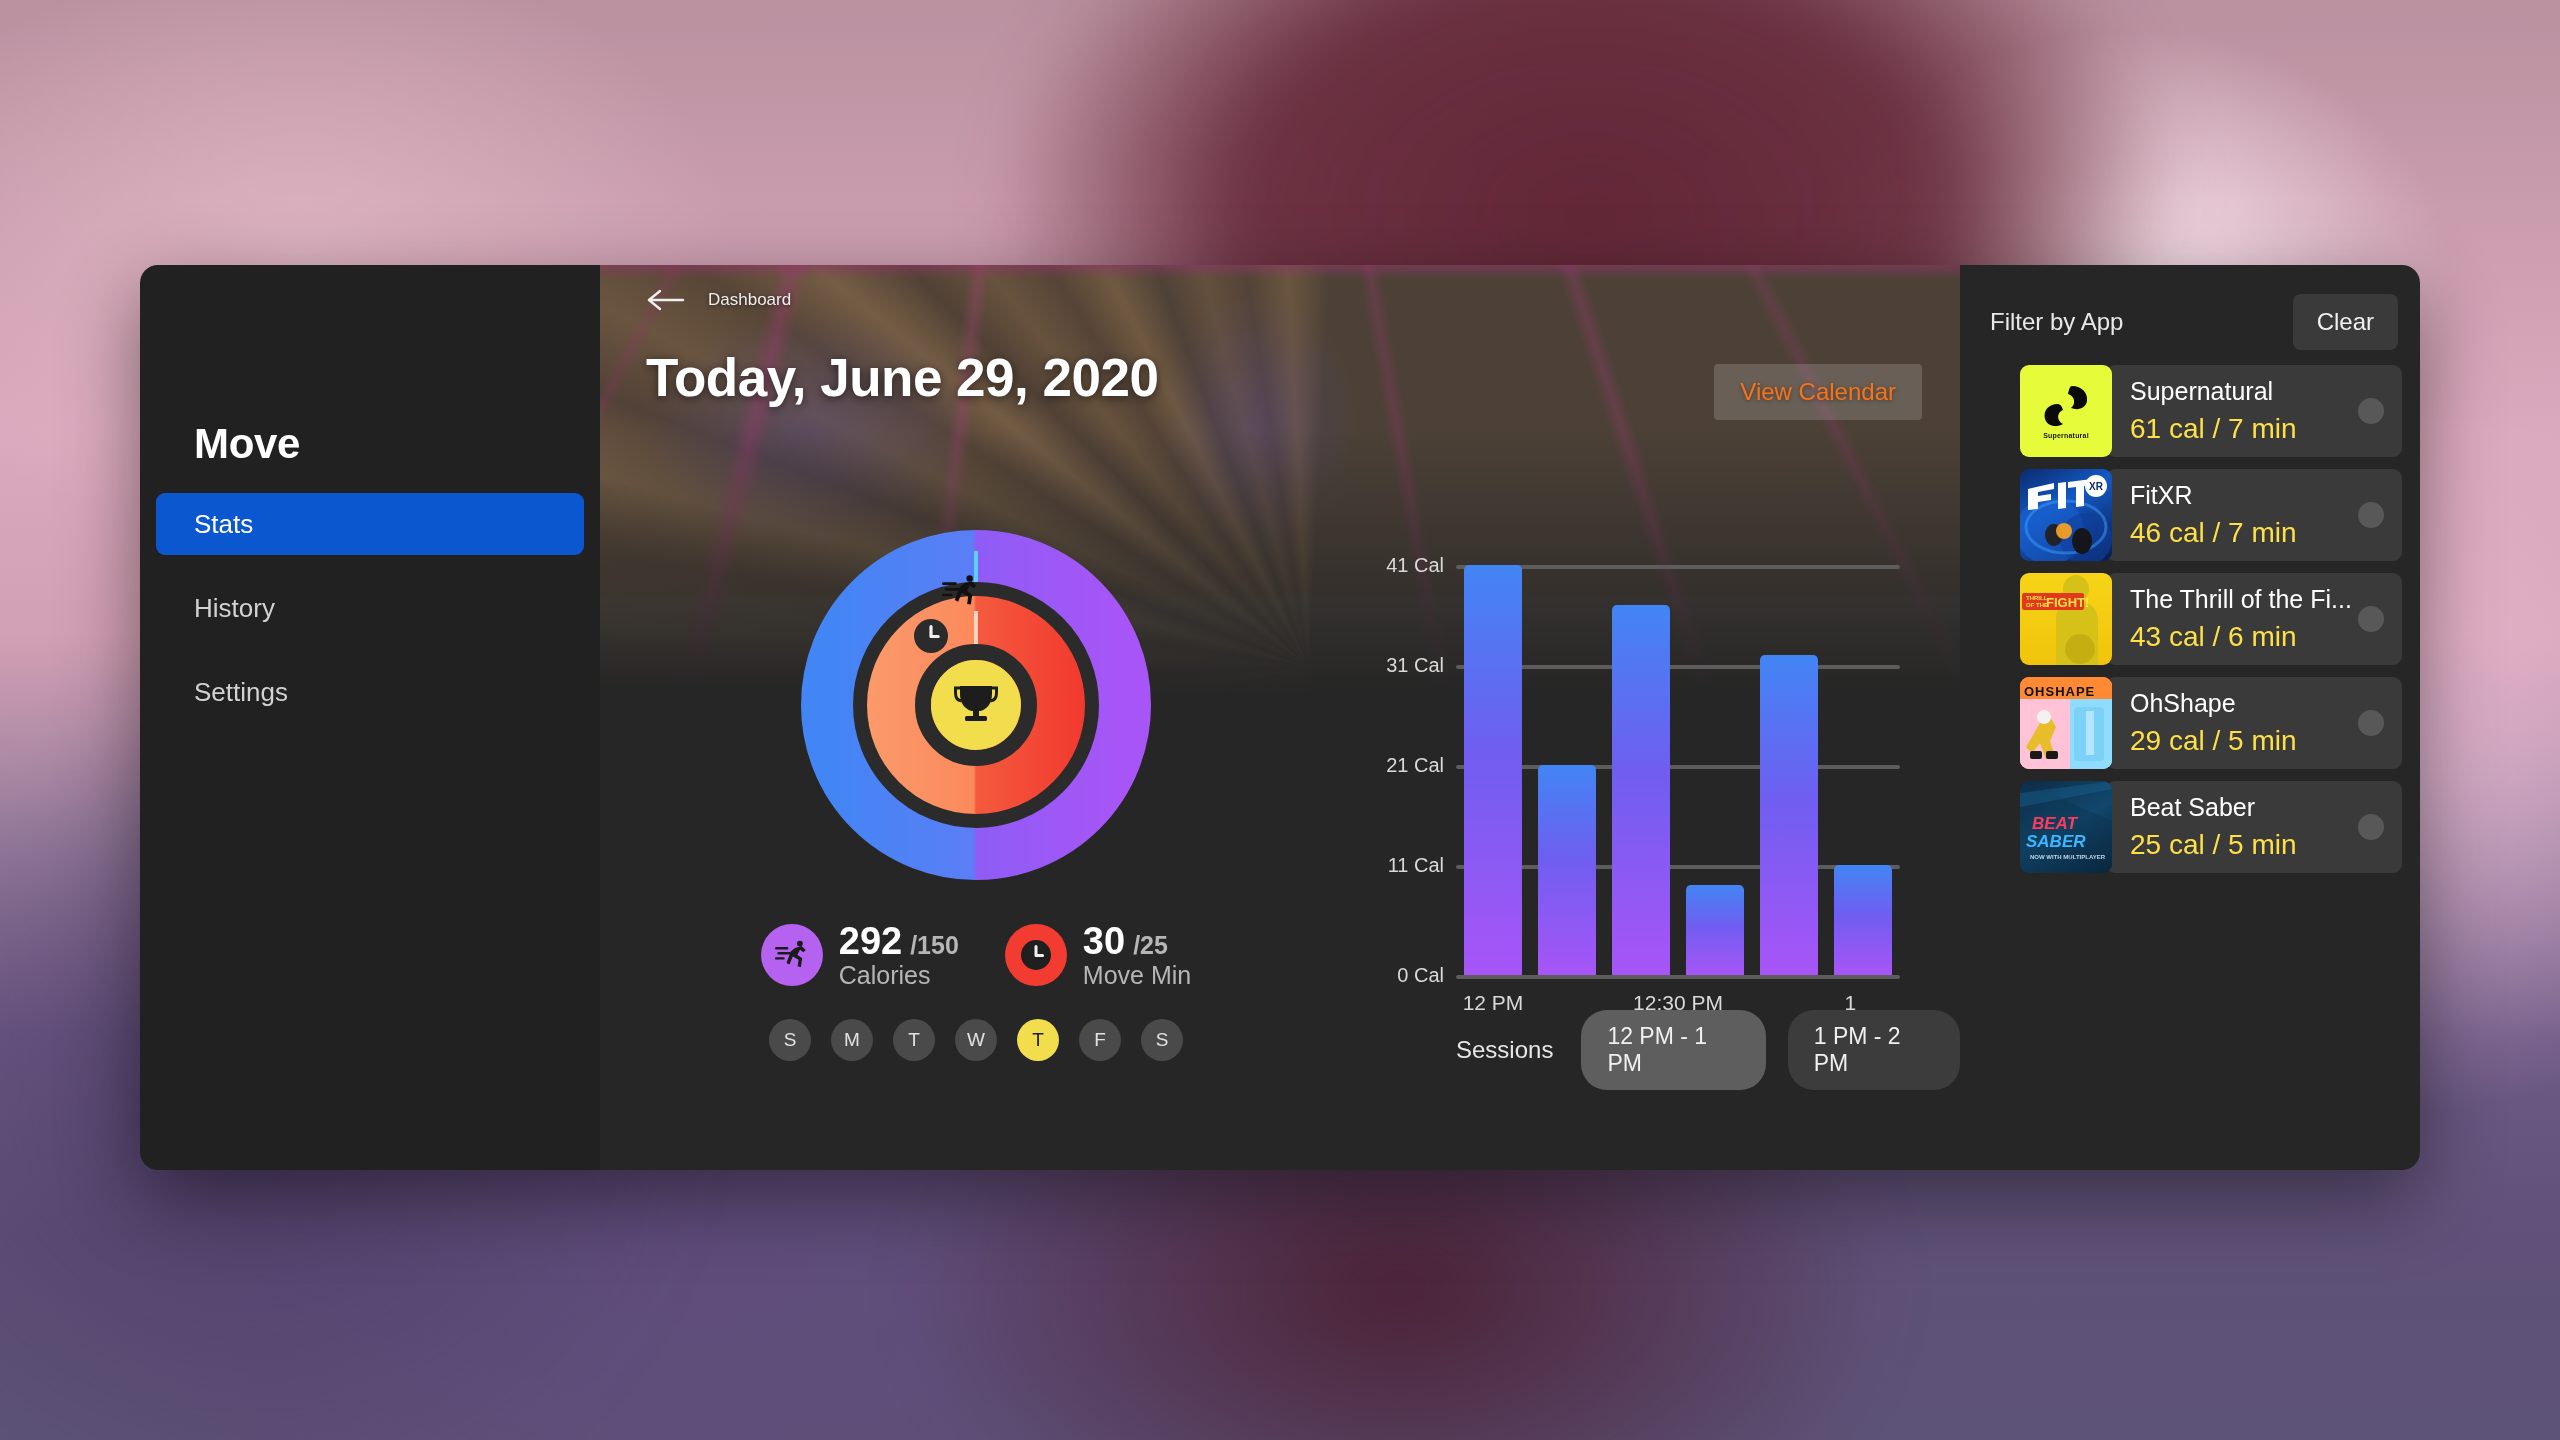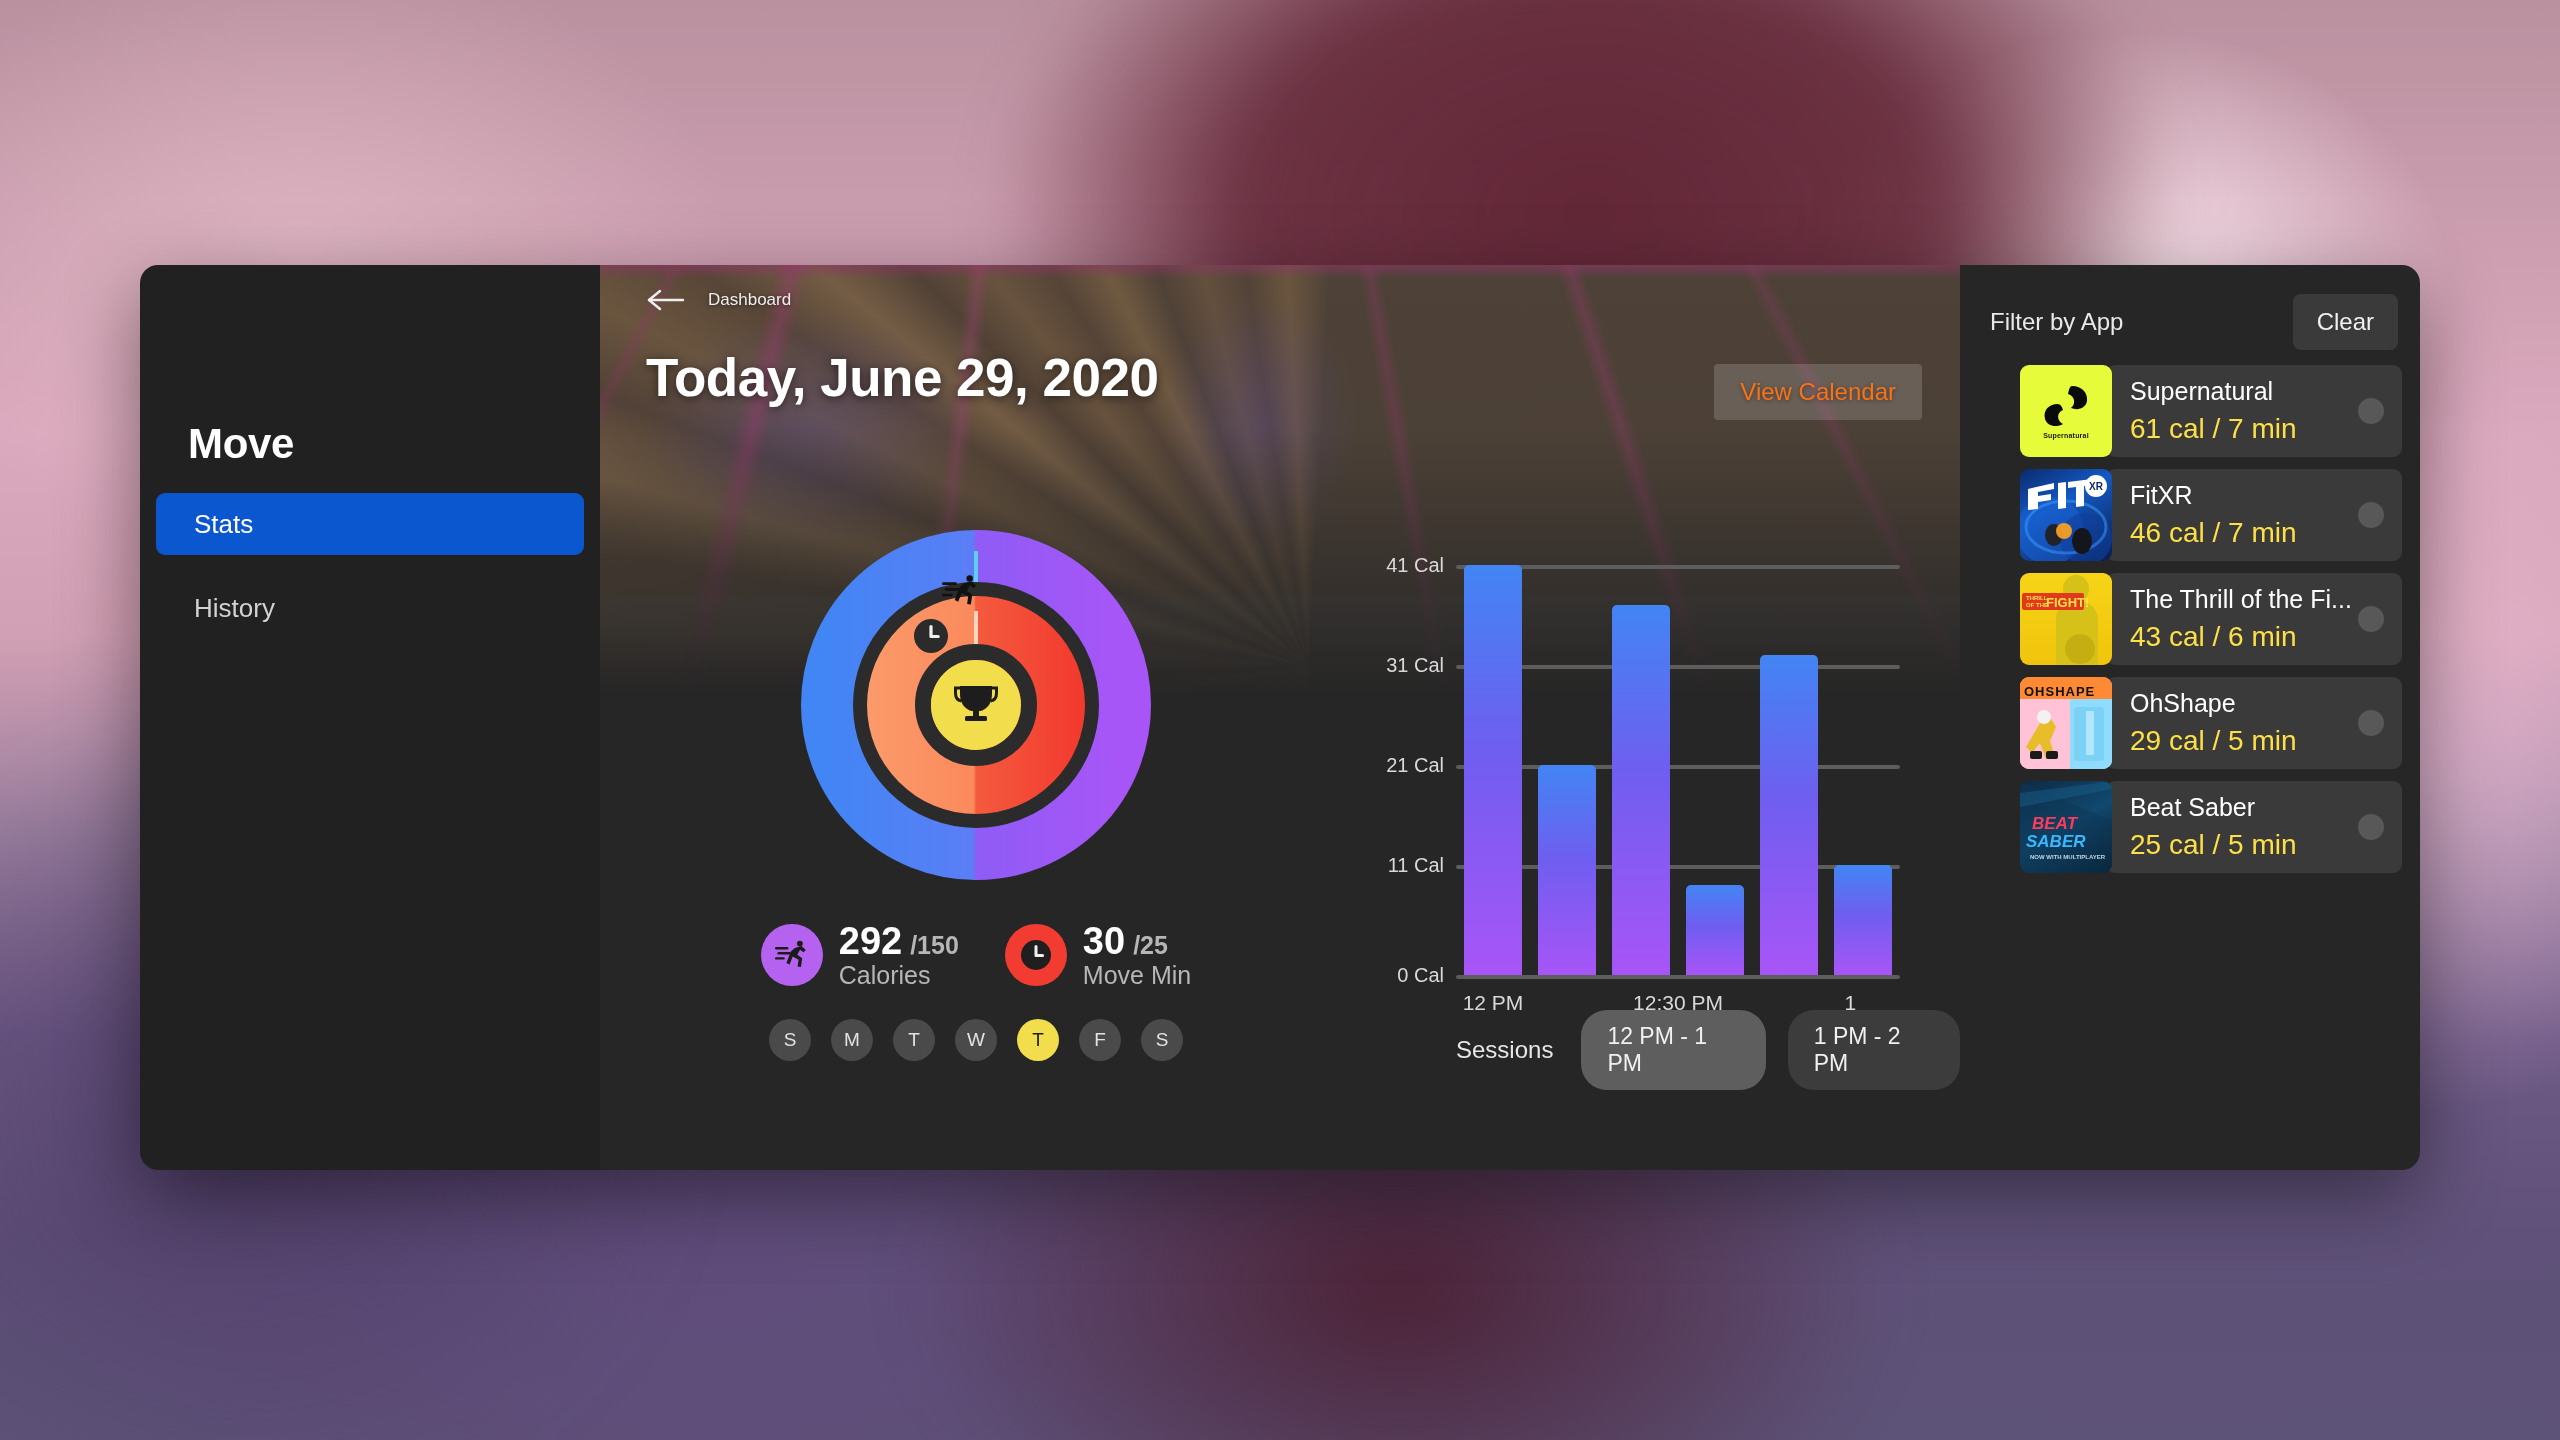--- a/index.html
+++ b/index.html
@@ -60,21 +60,21 @@
   }
 
   
   #sidebar {
     width: 460px; flex: 0 0 460px;
     background: #212121;
     padding: 0 26px;
     position: relative;
   }
   .app-title {
-    position: absolute; left: 48px; top: 155px;
+    position: absolute; left: 54px; top: 155px;
     font-size: 42px; font-weight: bold; color: #ffffff;
     letter-spacing: -0.3px;
   }
   #nav { position: absolute; left: 16px; top: 228px; width: 428px; }
   .nav-item {
     height: 62px; border-radius: 9px;
     display: flex; align-items: center;
     padding-left: 38px;
     font-size: 26px; color: #d2d2d2;
     margin-bottom: 22px;
@@ -304,20 +304,23 @@
 <div id="window">
 
   <div id="sidebar">
     <div class="app-title">Move</div>
     <div id="nav">
       <div class="nav-item active">
         <span>Stats</span>
       </div>
       <div class="nav-item">
         <span>History</span>
+      </div>
+      <div class="nav-item">
+        <span>Settings</span>
       </div>
     </div>
   </div>
 
   <div id="main">
 
     <div id="scene">
       <div class="tunnel"></div>
       <div class="streaks"></div>
       <div class="topbar"></div>

